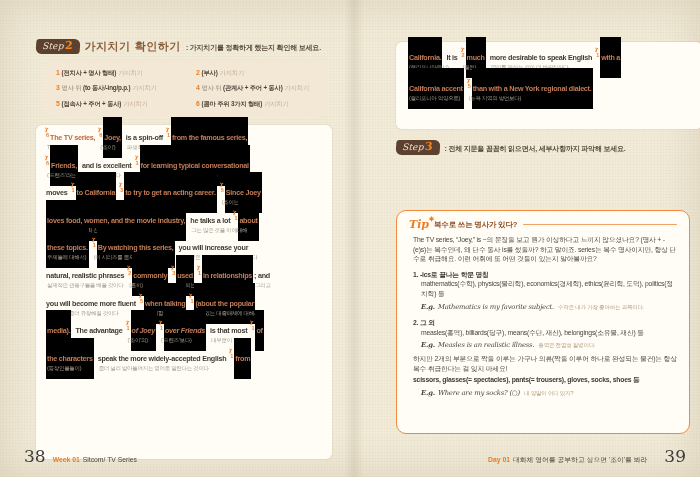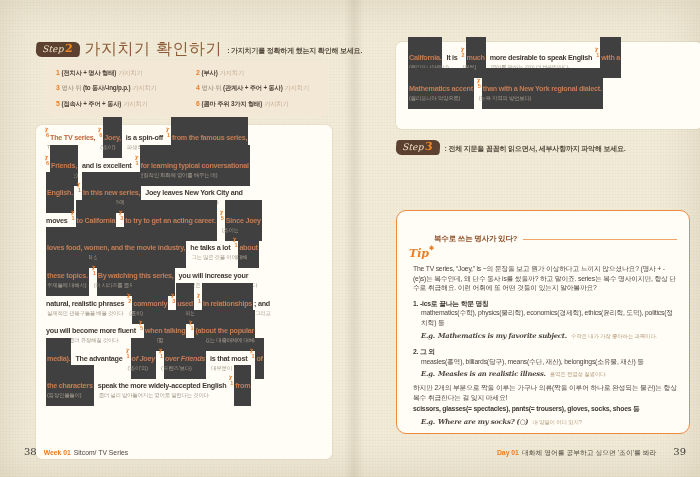--- a/index.html
+++ b/index.html
@@ -20,21 +20,21 @@
     background:linear-gradient(90deg, rgba(120,100,70,0) 0%, rgba(120,100,70,.12) 50%, rgba(120,100,70,0) 100%);
   }
   
   .step-header{position:absolute;display:flex;align-items:center;gap:5px;white-space:nowrap;}
   .step-badge{
     background:#5c4130;color:#f3e3c8;border-radius:3px 6px 3px 6px;
     padding:1px 7px 2px;transform:skewX(-4deg);
     font-family:"DejaVu Serif",serif;font-style:italic;font-size:9px;line-height:11px;
   }
   .badge-num{color:#f5871f;font-weight:bold;font-style:normal;font-size:11px;margin-left:1px;}
-  .step-title{font-family:"DejaVu Serif",serif;font-weight:normal;color:#8d5c38;font-size:16px;letter-spacing:.5px;}
+  .step-title{font-family:"DejaVu Serif",serif;font-weight:bold;color:#8d5c38;font-size:11px;letter-spacing:.5px;}
   .step-desc{font-size:7px;font-weight:bold;color:#55493d;padding-top:3px;letter-spacing:-0.2px;}
   
   .legend{
     position:absolute;left:44px;top:60px;width:262px;height:46px;
     background:#f3e8d6;border-radius:9px;padding:6px 10px 5px 12px;
     display:grid;grid-auto-flow:column;grid-template-rows:repeat(3,1fr);grid-template-columns:140px 1fr;
   }
   .lg-item{font-size:6.3px;line-height:13px;white-space:nowrap;letter-spacing:-0.2px;color:#c2ab92;}
   .lg-num{color:#ee7b1e;font-weight:bold;font-size:6.8px;margin-right:2px;}
   .lg-pre{color:#8a7a6a;}
@@ -45,56 +45,56 @@
     position:absolute;background:#fffdf5;border-radius:6px;
     box-shadow:0 0 0 1px rgba(190,170,140,.18);
   }
   .pbox-left{left:36px;top:125px;width:286px;height:326px;padding:8px 0 0 10px;}
   .pbox-right{left:396px;top:42px;width:294px;height:76px;padding:11px 0 0 12px;}
   .pline{height:27.6px;white-space:nowrap;font-size:7.2px;letter-spacing:-0.25px;}
   .pbox-right .pline{height:31px;}
   .seg{display:inline-block;position:relative;margin-right:4px;vertical-align:top;font-weight:bold;line-height:9px;}
   .seg.j{margin-left:-3px;}
   .seg.m{color:#403a34;}
-  .seg.b .t{background:#404040;color:#c37c55;padding:16px 1px;}
+  .seg.b .t{background:#000000;color:#c37c55;padding:16px 1px;}
   .seg.o .t{color:#c3653a;}
   .seg.i .t{font-style:italic;text-align:right;}
   .gloss{
     position:absolute;left:1px;top:10px;font-size:5.5px;letter-spacing:-0.3px;
     color:#a39a8d;white-space:nowrap;font-weight:normal;
   }
   .cut{position:relative;display:inline-block;width:4px;height:8px;vertical-align:top;}
   .scis{position:absolute;top:-6px;left:-2px;font-size:6px;color:#ee8030;transform:rotate(100deg);line-height:6px;}
   .supn{position:absolute;top:-1px;left:0;font-size:5.5px;color:#ee8030;font-weight:bold;line-height:6px;}
   
   .tip-box{
     position:absolute;left:396px;top:210px;width:294px;height:224px;
     background:#fffdf6;border:1.5px solid #f08a3c;border-radius:10px;
     padding:7px 12px 0 12px;box-sizing:border-box;
   }
   .tip-head{display:flex;align-items:center;}
-  .tip-label{color:#ef7d20;font-weight:bold;font-style:italic;font-size:11px;font-family:"DejaVu Serif",serif;position:relative;margin-right:5px;margin-top:29px;}
+  .tip-label{color:#ef7d20;font-weight:bold;font-style:italic;font-size:11px;font-family:"DejaVu Serif",serif;position:relative;margin-right:5px;}
   .tip-star{position:absolute;top:-3px;right:-5px;font-size:6px;font-style:normal;}
   .tip-title{font-size:7.5px;font-weight:bold;color:#8d4a20;letter-spacing:-0.2px;}
   .tip-rule{flex:1;border-top:1px solid #f2a468;margin-left:6px;}
   .tip-body{margin-top:4px;font-size:6.8px;line-height:9.6px;color:#4c463e;letter-spacing:-0.2px;}
   .tl-p{margin:3px 0 2px 4px;}
   .tl-h{margin:6px 0 0 4px;font-weight:bold;color:#3f3a33;}
   .tl-ind{margin-left:12px;}
   .tl-list{margin:2px 0 2px 4px;font-weight:bold;color:#3f3a33;}
   .tl-eg{margin:4px 0 2px 12px;font-family:"DejaVu Serif",serif;}
   .tl-egcont{margin-left:26px;font-family:"DejaVu Serif",serif;font-style:italic;font-weight:bold;}
   .eglabel{font-style:italic;font-weight:bold;margin-right:3px;}
-  .egtext{font-style:italic;font-weight:bold;}
+  .egtext{font-style:italic;font-weight:normal;}
   .tgloss{font-size:5.5px;color:#b59a7a;margin-left:4px;font-family:"Liberation Sans",sans-serif;font-style:normal;font-weight:normal;}
   
   .footer{position:absolute;top:446px;font-size:6.8px;color:#4c463e;white-space:nowrap;}
   .footer-left{left:24px;}
   .footer-right{right:14px;text-align:right;}
-  .fnum{font-family:"DejaVu Serif",serif;font-size:10px;color:#3c3c3c;}
+  .fnum{font-family:"DejaVu Serif",serif;font-size:17px;color:#3c3c3c;}
   .footer-left .fnum{margin-right:7px;}
   .footer-right .fnum{margin-left:17px;}
   .fweek{color:#ee7b1e;font-weight:bold;margin-right:3px;}
 </style>
 </head>
 <body>
 
 <div class="spread">
   <div class="gutter"></div>
 
@@ -109,37 +109,36 @@
       <div class="lg-item"><span class="lg-num">3</span><span class="lg-pre">명사 뒤 </span><span class="lg-bold">(to 동사/-ing/p.p.)</span><span class="lg-tail">가지치기</span></div>
       <div class="lg-item"><span class="lg-num">5</span><span class="lg-bold">(접속사 + 주어 + 동사)</span><span class="lg-tail">가지치기</span></div>
       <div class="lg-item"><span class="lg-num">2</span><span class="lg-bold">(부사)</span><span class="lg-tail">가지치기</span></div>
       <div class="lg-item"><span class="lg-num">4</span><span class="lg-pre">명사 뒤 </span><span class="lg-bold">(관계사 + 주어 + 동사)</span><span class="lg-tail">가지치기</span></div>
       <div class="lg-item"><span class="lg-num">6</span><span class="lg-bold">(콤마 주위 3가지 형태)</span><span class="lg-tail">가지치기</span></div>
     </div>
 
   <div class="passage-box pbox-left" id="passageL">
       <div class="pline"><span class="seg o"><span class="cut"><span class="scis">✂</span><span class="supn">6</span></span><span class="t">The TV series,</span><span class="gloss">TV 시리즈는</span></span><span class="seg b"><span class="cut"><span class="scis">✂</span><span class="supn">6</span></span><span class="t">Joey,</span><span class="gloss">('조이')</span></span><span class="seg m"><span class="t">is a spin-off</span><span class="gloss">파생작이다</span></span><span class="seg b"><span class="cut"><span class="scis">✂</span><span class="supn">1</span></span><span class="t">from the famous series,</span><span class="gloss">(유명한 시리즈의)</span></span></div>
       <div class="pline"><span class="seg b"><span class="cut"><span class="scis">✂</span><span class="supn">6</span></span><span class="t">Friends,</span><span class="gloss">('프렌즈'라는)</span></span><span class="seg m"><span class="t">and is excellent</span><span class="gloss">그리고 훌륭하다</span></span><span class="seg b"><span class="cut"><span class="scis">✂</span><span class="supn">1</span></span><span class="t">for learning typical conversational</span><span class="gloss">(전형적인 회화체 영어를 배우는 데)</span></span></div>
-      <div class="pline"><span class="seg b"><span class="t">English.</span></span><span class="seg b"><span class="cut"><span class="scis">✂</span><span class="supn">1</span></span><span class="t">In this new series,</span><span class="gloss">(이 새로운 시리즈에서)</span></span><span class="seg m"><span class="t">Joey leaves New York City and</span><span class="gloss">조이는 뉴욕 시를 떠나 이사간다</span></span></div>
       <div class="pline"><span class="seg m"><span class="t">moves</span></span><span class="seg b"><span class="cut"><span class="scis">✂</span><span class="supn">1</span></span><span class="t">to California</span><span class="gloss">(캘리포니아로)</span></span><span class="seg b"><span class="cut"><span class="scis">✂</span><span class="supn">3</span></span><span class="t">to try to get an acting career.</span><span class="gloss">(연기 직업을 구하기 위해)</span></span><span class="seg b"><span class="cut"><span class="scis">✂</span><span class="supn">5</span></span><span class="t">Since Joey</span><span class="gloss">(조이는 음식,</span></span></div>
       <div class="pline"><span class="seg b"><span class="t">loves food, women, and the movie industry,</span><span class="gloss">여자들, 그리고 영화 산업을 좋아하기 때문에)</span></span><span class="seg m"><span class="t">he talks a lot</span><span class="gloss">그는 많은 것을 이야기한다</span></span><span class="seg b"><span class="cut"><span class="scis">✂</span><span class="supn">1</span></span><span class="t">about</span><span class="gloss">(대해</span></span></div>
       <div class="pline"><span class="seg b"><span class="t">these topics.</span><span class="gloss">주제들에 대해서)</span></span><span class="seg b"><span class="cut"><span class="scis">✂</span><span class="supn">1</span></span><span class="t">By watching this series,</span><span class="gloss">(이 시리즈를 봄으로써)</span></span><span class="seg m"><span class="t">you will increase your</span><span class="gloss">여러분은 영어 어휘를 늘릴 것이다</span></span></div>
       <div class="pline"><span class="seg m"><span class="t">natural, realistic phrases</span><span class="gloss">실제적인 관용구들을 배울 것이다</span></span><span class="seg b"><span class="cut"><span class="scis">✂</span><span class="supn">2</span></span><span class="t">commonly</span><span class="gloss">(흔히)</span></span><span class="seg b"><span class="cut"><span class="scis">✂</span><span class="supn">3</span></span><span class="t">used</span><span class="gloss">(사용되는)</span></span><span class="seg b"><span class="cut"><span class="scis">✂</span><span class="supn">1</span></span><span class="t">in relationships</span><span class="gloss">(관계들 속에)</span></span><span class="seg m j"><span class="t">; and</span><span class="gloss">그리고</span></span></div>
       <div class="pline"><span class="seg m"><span class="t">you will become more fluent</span><span class="gloss">여러분은 좀더 유창해질 것이다</span></span><span class="seg b"><span class="cut"><span class="scis">✂</span><span class="supn">5</span></span><span class="t">when talking</span><span class="gloss">(이야기할 때)</span></span><span class="seg b"><span class="cut"><span class="scis">✂</span><span class="supn">1</span></span><span class="t">(about the popular</span><span class="gloss">(인기 있는 대중매체에 대해서)</span></span></div>
       <div class="pline"><span class="seg b"><span class="t">media).</span></span><span class="seg m"><span class="t">The advantage</span><span class="gloss">장점은</span></span><span class="seg b i"><span class="cut"><span class="scis">✂</span><span class="supn">1</span></span><span class="t">of Joey</span><span class="gloss">('조이'의)</span></span><span class="seg b i"><span class="cut"><span class="scis">✂</span><span class="supn">1</span></span><span class="t">over Friends</span><span class="gloss">('프렌즈'보다)</span></span><span class="seg m"><span class="t">is that most</span><span class="gloss">대부분이</span></span><span class="seg b"><span class="cut"><span class="scis">✂</span><span class="supn">1</span></span><span class="t">of</span></span></div>
       <div class="pline"><span class="seg b"><span class="t">the characters</span><span class="gloss">(등장인물들이)</span></span><span class="seg m"><span class="t">speak the more widely-accepted English</span><span class="gloss">좀더 널리 받아들여지는 영어로 말한다는 것이다</span></span><span class="seg b"><span class="cut"><span class="scis">✂</span><span class="supn">1</span></span><span class="t">from</span></span></div>
     </div>
 
   <div class="footer footer-left">
     <span class="fnum">38</span><span class="fweek">Week 01</span><span>Sitcom/ TV Series</span>
   </div>
 
   <div class="passage-box pbox-right" id="passageR">
       <div class="pline"><span class="seg b"><span class="t">California.</span><span class="gloss">(캘리포니아에서)</span></span><span class="seg m"><span class="t">It is</span></span><span class="seg b"><span class="cut"><span class="scis">✂</span><span class="supn">2</span></span><span class="t">much</span><span class="gloss">(훨씬)</span></span><span class="seg m"><span class="t">more desirable to speak English</span><span class="gloss">영어를 말하는 것이 더 바람직하다</span></span><span class="seg b"><span class="cut"><span class="scis">✂</span><span class="supn">1</span></span><span class="t">with a</span></span></div>
-      <div class="pline"><span class="seg b"><span class="t">Mathematics accent</span><span class="gloss">(캘리포니아 억양으로)</span></span><span class="seg b"><span class="cut"><span class="scis">✂</span><span class="supn">5</span></span><span class="t">than with a New York regional dialect.</span><span class="gloss">(뉴욕 지역의 방언보다)</span></span></div>
+      <div class="pline"><span class="seg b"><span class="t">California accent</span><span class="gloss">(캘리포니아 억양으로)</span></span><span class="seg b"><span class="cut"><span class="scis">✂</span><span class="supn">5</span></span><span class="t">than with a New York regional dialect.</span><span class="gloss">(뉴욕 지역의 방언보다)</span></span></div>
     </div>
 
   <div class="step-header" style="left:396px;top:140px;">
     <span class="step-badge"><span>Step</span><span class="badge-num">3</span></span>
     <span class="step-desc">: 전체 지문을 꼼꼼히 읽으면서, 세부사항까지 파악해 보세요.</span>
   </div>
 
   <div class="tip-box">
     <div class="tip-head">
       <span class="tip-label"><span>Tip</span><span class="tip-star">✱</span></span>

